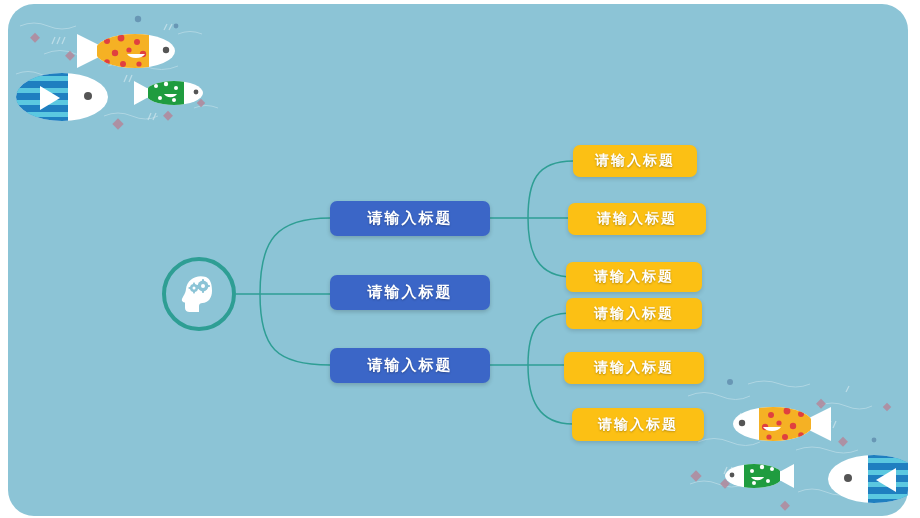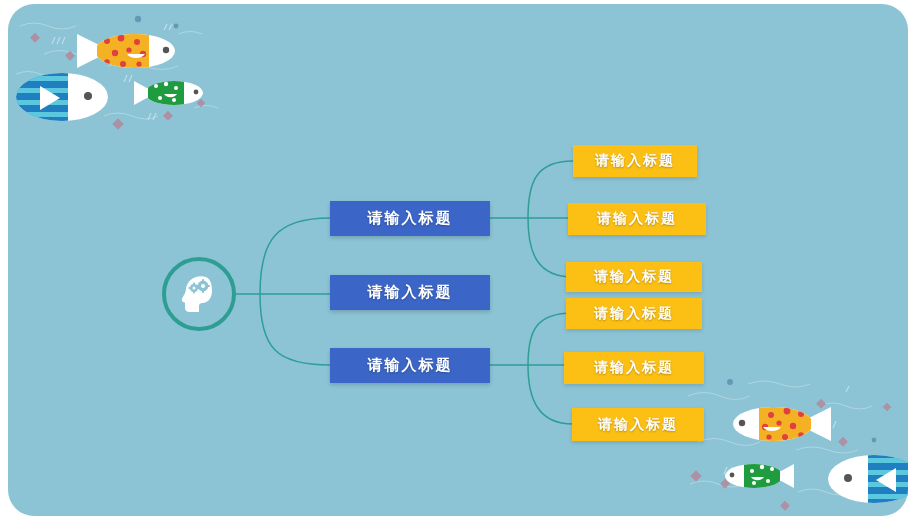--- a/index.html
+++ b/index.html
@@ -20,21 +20,21 @@
   
   .fish{position:absolute;}
 
   
   #map{position:absolute;left:0;top:0;width:920px;height:518px;}
 
   .node{
     position:absolute;display:flex;align-items:center;justify-content:center;
     color:#ffffff;font-weight:bold;letter-spacing:2px;
     text-shadow:0 1px 2px rgba(0,0,0,.28);
-    border-radius:0;box-sizing:border-box;
+    border-radius:7px;box-sizing:border-box;
   }
   .node.blue{
     background:#3b66c7;font-size:15px;
     box-shadow:0 2px 4px rgba(0,0,0,.18);
   }
   .node.yellow{
     background:#fcc014;font-size:14px;
     box-shadow:0 2px 4px rgba(0,0,0,.14);
   }
 

